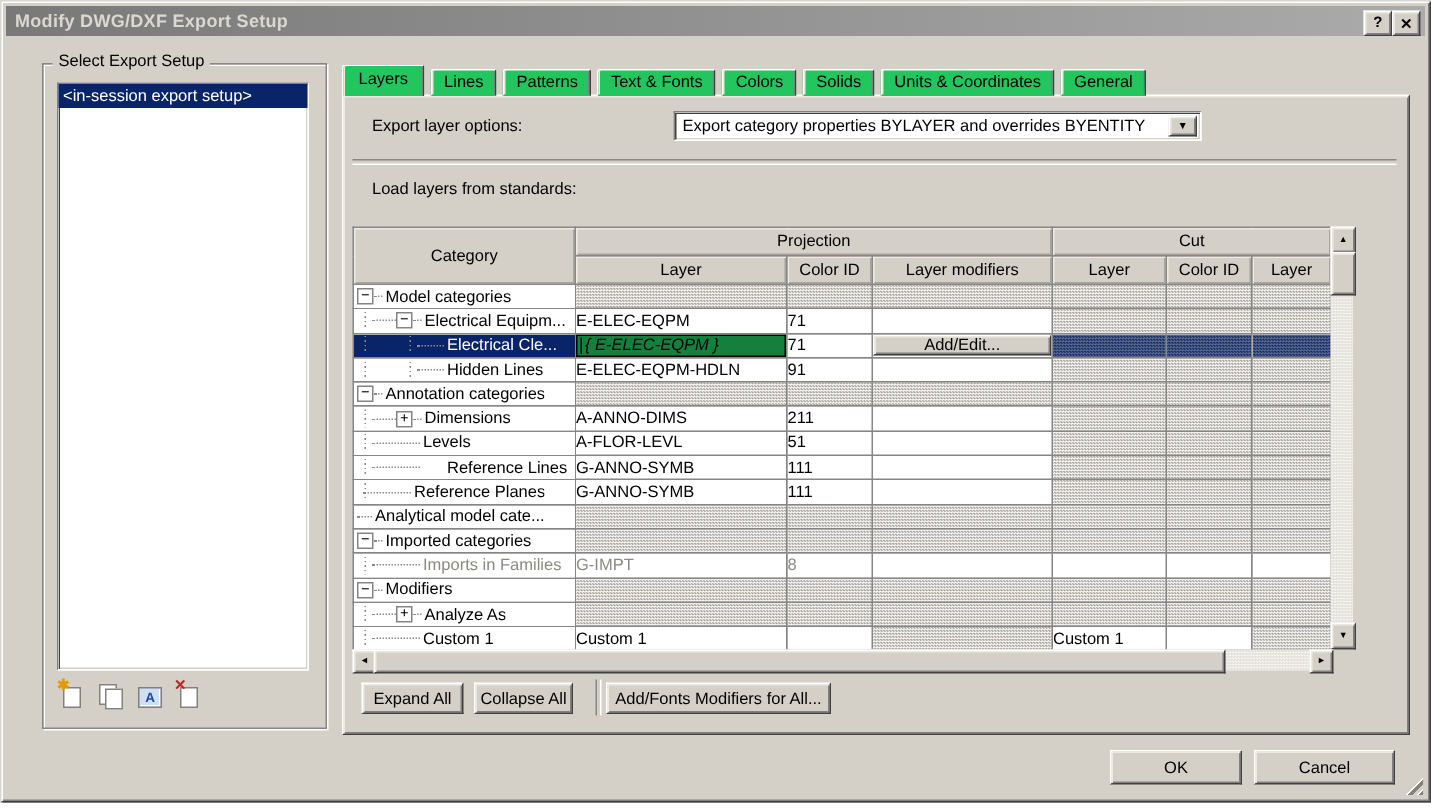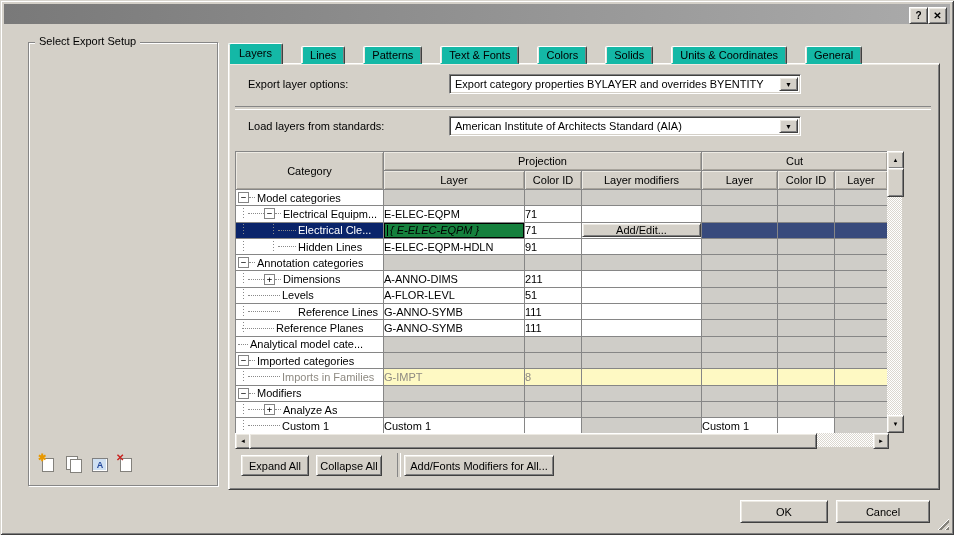--- a/index.html
+++ b/index.html
@@ -33,21 +33,21 @@
   .pg{position:absolute;width:12px;height:14px;background:#fff;border:1px solid #83817c;box-sizing:border-box;}
   .pg.main{left:4px;top:3px;}
   .pg.back{left:2px;top:1px;} .pg.front{left:6px;top:4px;}
   .icon-glyph{position:absolute;left:0;top:-2px;font-weight:bold;font-size:10px;line-height:10px;}
   .rename-frame{position:absolute;left:2px;top:3px;width:14px;height:12px;background:#cfe0f2;
                 border:1px solid #808080;box-shadow:inset -1px -1px 0 #fff;display:flex;align-items:center;justify-content:center;
                 font:bold 9px "Liberation Sans",sans-serif;color:#23489c;}
   
   .tabcontrol{position:absolute;left:228px;top:44px;width:712px;height:446px;}
   .tab-strip{position:absolute;left:0;top:0;right:0;height:20px;display:flex;align-items:flex-end;padding-left:2px;z-index:2;}
-  .tab{height:16px;line-height:16px;padding:0 8px;background:#14b8a6;margin-right:18px;
+  .tab{height:16px;line-height:16px;padding:0 8px;background:#22c55e;margin-right:4px;
        border:1px solid;border-color:#ffffff #404040 transparent #ffffff;
        box-shadow:inset 1px 0 0 #ece9e2, inset -1px 0 0 #808080;border-radius:2px 2px 0 0;white-space:nowrap;}
   .tab.active{height:20px;line-height:19px;font-weight:normal;position:relative;z-index:3;
               padding:0 10px;margin-left:-2px;border-bottom:none;}
   .tab-page{position:absolute;left:0;top:19px;right:0;bottom:0;background:#d4d0c8;z-index:1;}
   .fld-label{position:absolute;white-space:nowrap;}
   .combo{position:absolute;height:20px;box-sizing:border-box;}
   .combo-text{position:absolute;left:2px;top:2px;right:19px;bottom:2px;padding:1px 0 0 3px;white-space:nowrap;overflow:hidden;background:#fff;}
   .combo-btn{position:absolute;right:2px;top:2px;bottom:2px;width:17px;display:flex;align-items:center;justify-content:center;
              font-size:7px;color:#000;}
@@ -55,21 +55,21 @@
   
   .grid-area{position:absolute;left:6px;top:87px;width:667px;height:296px;}
   table.grid{border-collapse:collapse;table-layout:fixed;width:652px;}
   .grid th,.grid td{border:1px solid #868686;padding:0;font-weight:normal;overflow:hidden;white-space:nowrap;box-sizing:border-box;}
   .grid th{background:#d4d0c8;box-shadow:inset 1px 1px 0 #eeebe4, inset -1px -1px 0 #a8a49c;text-align:center;}
   .grid thead tr{height:19px;}
   .grid tbody tr{height:16.3px;}
   .cell-w{background:#ffffff;padding:1px 3px;}
   .cell-h{background-image:conic-gradient(#9f9a91 25%,#ffffff 0 50%,#9f9a91 0 75%,#ffffff 0);background-size:2px 2px;}
   .cell-sh{background-image:conic-gradient(#0a246a 25%,#66708e 0 50%,#0a246a 0 75%,#66708e 0);background-size:2px 2px;}
-  .cell-g{background:#fef9c3;color:#8e8a82;padding:1px 3px;}
+  .cell-g{background:#ffffff;color:#8e8a82;padding:1px 3px;}
   td.cat{background:#ffffff;position:relative;}
   td.cat .cat-inner{display:flex;align-items:center;height:100%;position:relative;}
   tr.selected td.cat{background:#0a246a;color:#ffffff;}
   tr.disabled td.cat{color:#8e8a82;}
   .expand-box{width:9px;height:9px;flex:none;background:#fff;border:1px solid #848484;color:#000;
               display:flex;align-items:center;justify-content:center;font:9px/7px "DejaVu Sans Mono",monospace;}
   .leader{height:0;border-top:1px dotted #8a8a8a;flex:none;}
   .vline{position:absolute;top:0;bottom:0;width:1px;
          background-image:repeating-linear-gradient(to bottom,#8a8a8a 0 1px,transparent 1px 3px);}
   .cat-label{padding-left:2px;white-space:nowrap;overflow:hidden;}
@@ -97,26 +97,30 @@
         background:repeating-linear-gradient(135deg,#ffffff 0 1px,#84827b 1px 3px,#d4d0c8 3px 5px);
         clip-path:polygon(100% 0,100% 100%,0 100%);}
 </style>
 </head>
 <body>
 
 <div class="screen">
   <div class="dialog">
 
     <div class="titlebar">
+      <span class="title-text">Modify DWG/DXF Export Setup</span>
       <div class="tb-btn tb-help raised">?</div>
       <div class="tb-btn tb-close raised">✕</div>
     </div>
 
     <div class="groupbox">
       <span class="group-legend">Select Export Setup</span>
+      <div class="listbox sunken" id="setup-listbox">
+          <div class="lb-item selected">&lt;in-session export setup&gt;</div>
+        </div>
       <div class="lb-toolbar" id="setup-toolbar">
           <div class="icon-btn">
             <span class="pg main"></span>
             <span class="icon-glyph" style="color: rgb(232, 152, 0);">✱</span>
           </div>
           <div class="icon-btn">
             <span class="pg back"></span>
             <span class="pg front"></span>
           </div>
           <div class="icon-btn">
@@ -144,24 +148,20 @@
 
         <span class="fld-label" style="left:19px;top:14px;">Export layer options:</span>
         <div class="combo sunken" style="left:220px;top:10px;width:352px;">
           <span class="combo-text">Export category properties BYLAYER and overrides BYENTITY</span>
           <span class="combo-btn raised">▼</span>
         </div>
 
         <div class="hsep" style="top:42px;"></div>
 
         <span class="fld-label" style="left:19px;top:56px;">Load layers from standards:</span>
-        <div class="combo sunken" style="left:220px;top:52px;width:352px;">
-          <span class="combo-text">American Institute of Architects Standard (AIA)</span>
-          <span class="combo-btn raised">▼</span>
-        </div>
 
         <div class="grid-area">
           <table class="grid">
             <colgroup>
               <col style="width:148px">
                 <col style="width:141px">
                 <col style="width:57px">
                 <col style="width:120px">
               <col style="width:76px">
                 <col style="width:57px">

